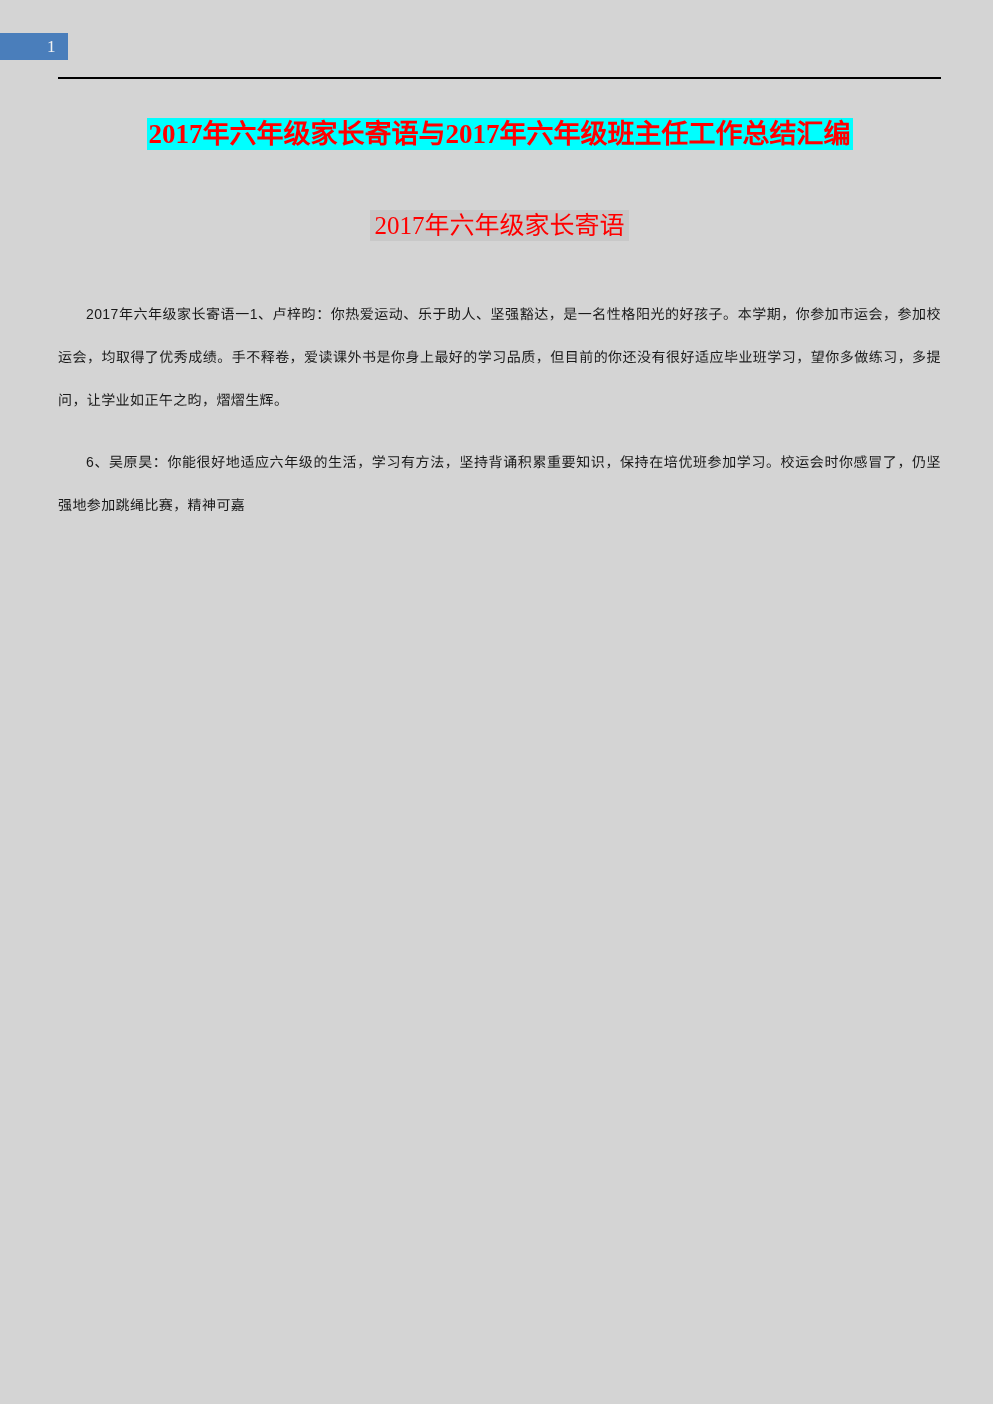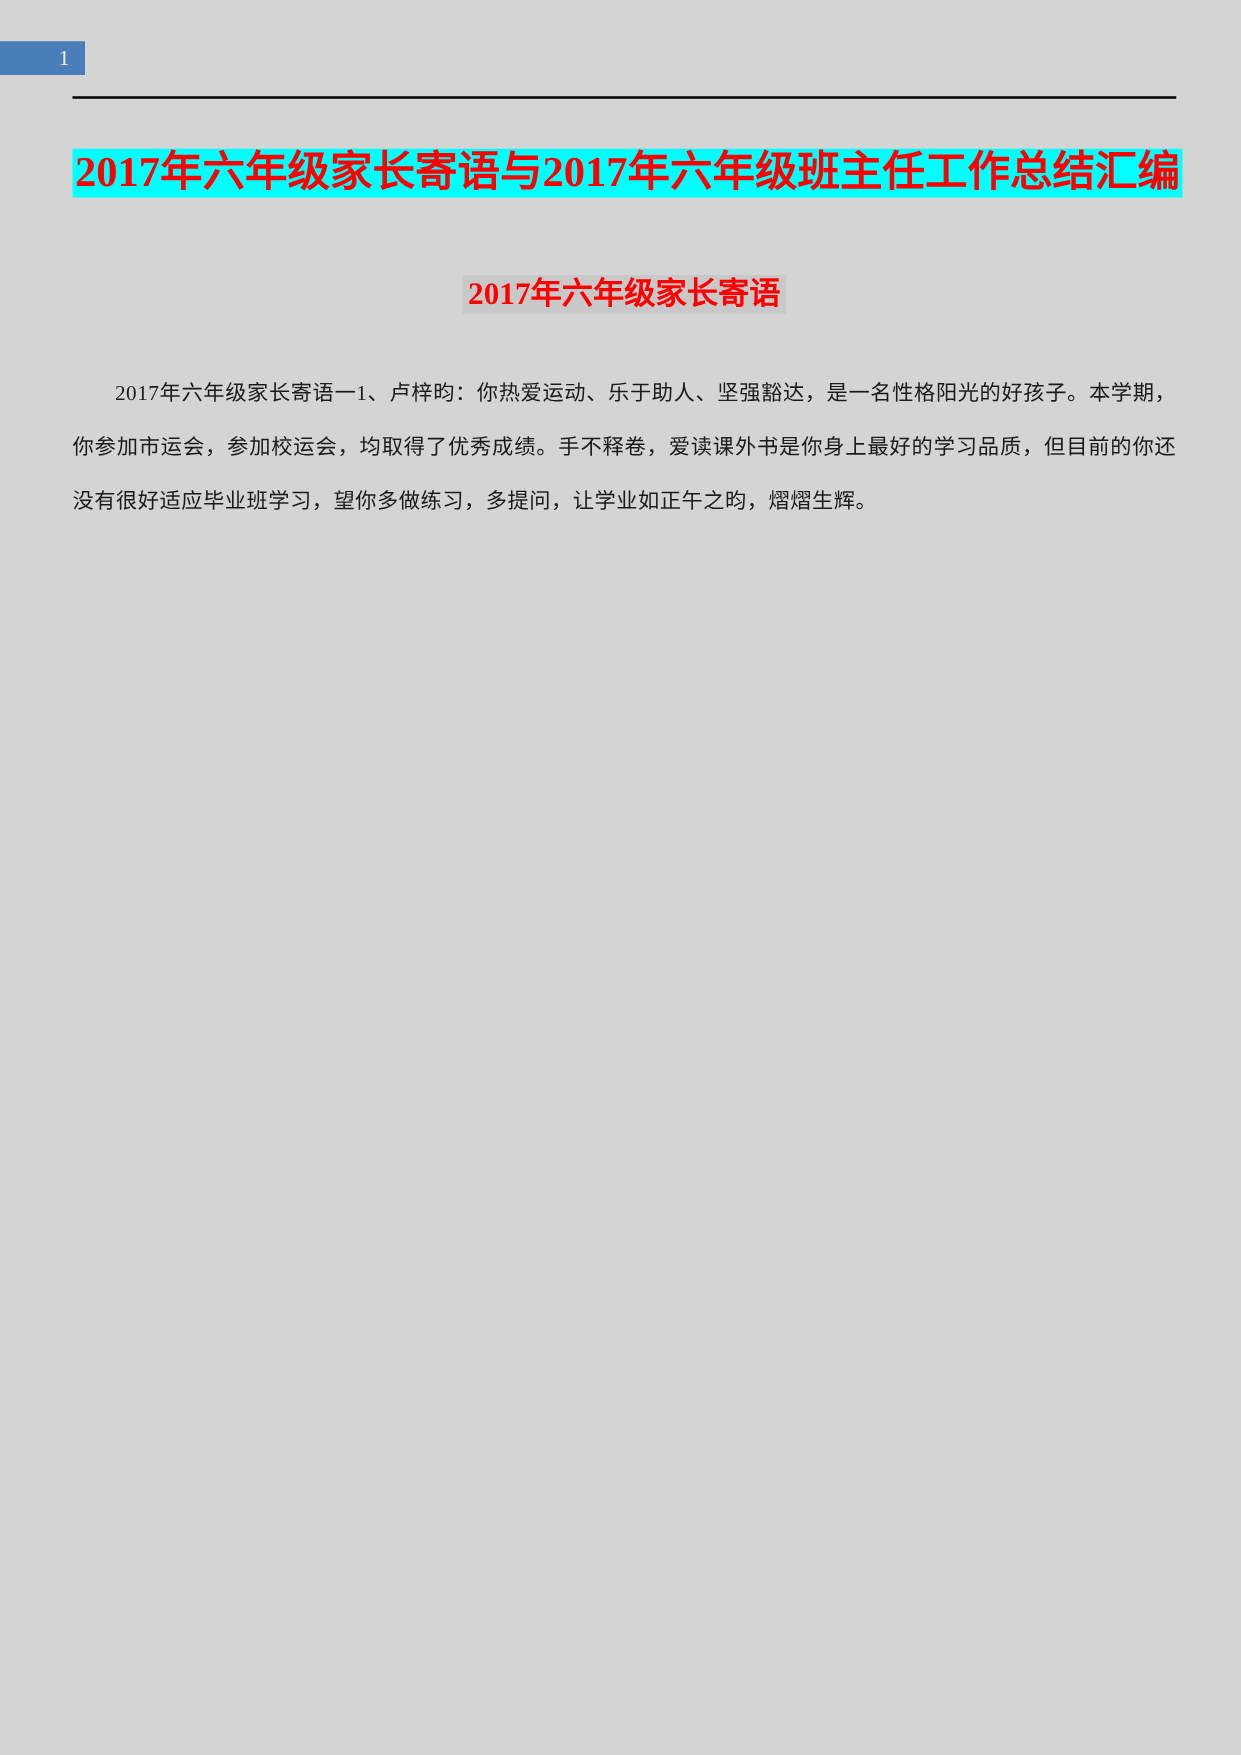--- a/index.html
+++ b/index.html
@@ -54,58 +54,58 @@
 
   
   #doc-title {
     position: absolute;
     top: 97px;
     left: 0;
     width: 883px;
     text-align: center;
     font-family: "Liberation Serif", "DejaVu Serif", serif;
     font-weight: bold;
-    font-size: 34px;
+    font-size: 27px;
     line-height: 38px;
     color: #ff0000;
     white-space: nowrap;
   }
   #doc-title .hl {
     background: #00ffff;
     padding: 1px 2px;
   }
 
   #doc-subtitle {
     position: absolute;
-    top: 198px;
+    top: 188px;
     left: 0;
     width: 883px;
     text-align: center;
     font-family: "Liberation Serif", "DejaVu Serif", serif;
-    font-weight: bold;
+    font-weight: normal;
     font-size: 25px;
     line-height: 34px;
     color: #ff0000;
     white-space: nowrap;
   }
   #doc-subtitle .hl {
     background: #c8c8c8;
     padding: 2px 4px;
   }
 
   
   #body-text {
     position: absolute;
     top: 293px;
     left: 0;
     width: 883px;
   }
   .para {
-    font-family: Liberation Serif, serif;
-    font-size: 17px;
+    font-family: Liberation Sans, sans-serif;
+    font-size: 14px;
     line-height: 43px;
     color: #1a1a1a;
     text-align: justify;
     text-justify: inter-ideograph;
     text-indent: 2em;
     margin: 0 0 19px 0;
     letter-spacing: 0.4px;
     word-break: break-all;
   }
   .para:last-child { margin-bottom: 0; }
@@ -118,15 +118,16 @@
 <div id="page">
 
   <div id="header-rule"></div>
 
   <h1 id="doc-title"><span class="hl">2017年六年级家长寄语与2017年六年级班主任工作总结汇编</span></h1>
 
   <h2 id="doc-subtitle"><span class="hl">2017年六年级家长寄语</span></h2>
 
   <div id="body-text">
     <p class="para">2017年六年级家长寄语一1、卢梓昀：你热爱运动、乐于助人、坚强豁达，是一名性格阳光的好孩子。本学期，你参加市运会，参加校运会，均取得了优秀成绩。手不释卷，爱读课外书是你身上最好的学习品质，但目前的你还没有很好适应毕业班学习，望你多做练习，多提问，让学业如正午之昀，熠熠生辉。</p>
+    <p class="para">6、吴原昊：你能很好地适应六年级的生活，学习有方法，坚持背诵积累重要知识，保持在培优班参加学习。校运会时你感冒了，仍坚强地参加跳绳比赛，精神可嘉</p>
   </div>
 
 </div>
 
 </body></html>

